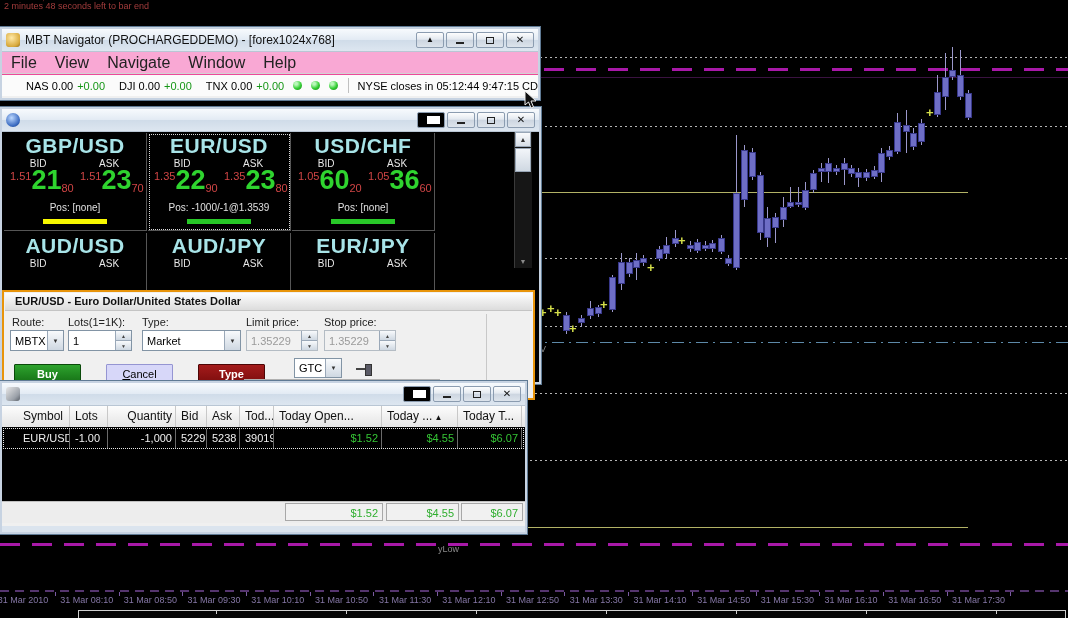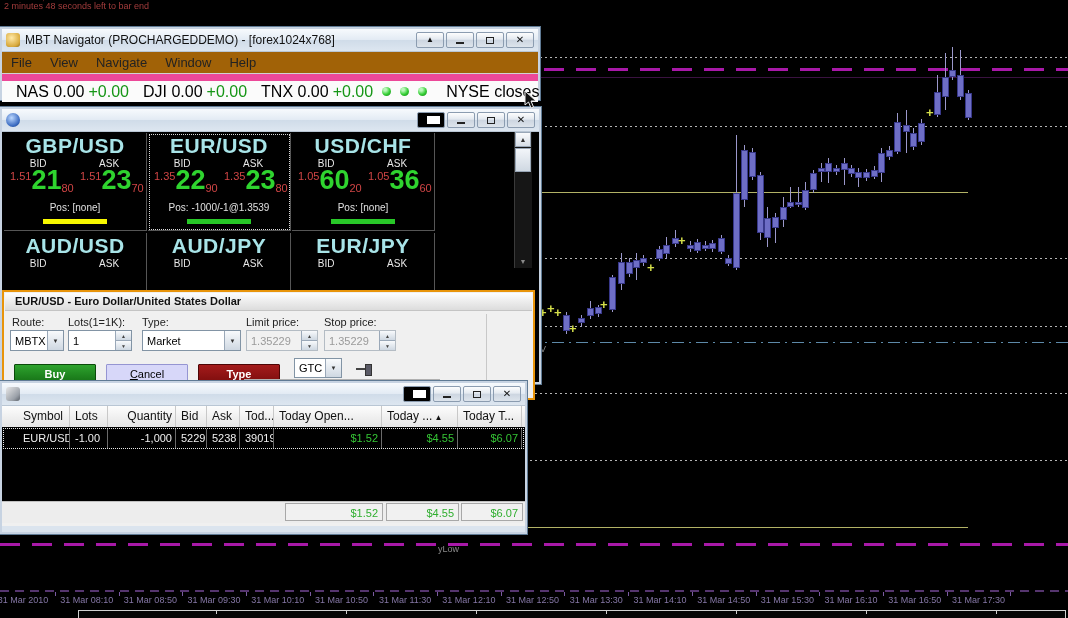--- a/index.html
+++ b/index.html
@@ -42,23 +42,23 @@
   .cap-btn.black{background:#000;}
   .cap-black-inner{width:13px;height:8px;background:#fff;margin-left:4px;}
   .glyph-min{width:8px;height:2px;background:#222;margin-top:6px;}
   .glyph-max{width:8px;height:7px;border:1px solid #222;box-sizing:border-box;}
   .glyph-up{font-size:8px;line-height:8px;color:#111;}
   .glyph-close{font-size:10px;line-height:10px;color:#111;}
   .win-icon{width:14px;height:14px;border-radius:3px;flex:0 0 auto;}
 
   
   #win-navigator{left:0;top:27px;width:536px;height:69px;z-index:10;}
-  #menubar{height:21px;background:#a16207;border-bottom:1px solid #d2d2d2;display:flex;align-items:center;font-size:13px;color:#222;}
+  #menubar{height:21px;background:#f9a8d4;border-bottom:1px solid #d2d2d2;display:flex;align-items:center;font-size:16px;color:#222;}
   .menu-item{padding:0 9px;}
-  #tickerbar{height:21px;background:#fbfbfb;border-top:7px solid #ec4899;display:flex;align-items:center;font-size:16px;color:#000;}
+  #tickerbar{height:21px;background:#fbfbfb;border-top:1px solid #ec4899;display:flex;align-items:center;font-size:11px;color:#000;}
   .tick-seg{margin-left:14px;white-space:nowrap;}
   .tick-change{color:#169616;margin-left:4px;}
   .led{width:9px;height:9px;border-radius:50%;margin-left:9px;
        background:radial-gradient(circle at 35% 30%,#b9f7b9 15%,#35cf35 55%,#157a15);}
   .tick-sep{width:1px;height:15px;background:#c0c0c0;margin-left:10px;}
   #ticker-status{margin-left:9px;white-space:nowrap;}
 
   
   #win-fxboard{left:0;top:107px;width:537px;height:273px;z-index:11;}
   #fx-client{position:absolute;left:0;top:23px;right:0;bottom:0;background:#000;}
@@ -95,21 +95,21 @@
   .ord-ctrl{position:absolute;top:38px;height:21px;box-sizing:border-box;}
   .field{display:flex;height:21px;border:1px solid #8294a5;background:#fff;box-sizing:border-box;font-size:11px;align-items:center;}
   .field .val{flex:1;padding:0 4px;white-space:nowrap;overflow:hidden;}
   .field.disabled{background:#f1f1f1;color:#9a9a9a;border-color:#b4bcc4;}
   .drop-btn{width:15px;align-self:stretch;border-left:1px solid #9aa8b8;
             background:linear-gradient(#f8fafc,#cfd8e2);display:flex;align-items:center;justify-content:center;font-size:6px;color:#333;}
   .spin-btns{width:15px;align-self:stretch;display:flex;flex-direction:column;border-left:1px solid #9aa8b8;}
   .spin-btns span{flex:1;display:flex;align-items:center;justify-content:center;font-size:5px;color:#444;
                   background:linear-gradient(#f8fafc,#cfd8e2);}
   .spin-btns span + span{border-top:1px solid #9aa8b8;}
-  .ord-btn{position:absolute;top:72px;width:82px;height:20px;display:flex;align-items:center;justify-content:center;
+  .ord-btn{position:absolute;top:72px;width:67px;height:20px;display:flex;align-items:center;justify-content:center;
            font-size:11px;font-weight:bold;border-radius:1px;box-sizing:border-box;}
   #btn-buy{left:10px;background:linear-gradient(#2ea32e,#157015);border:1px solid #0a4a0a;color:#fff;}
   #btn-cancel{left:102px;background:#d7d7f9;border:1px solid #9595d2;color:#000;font-weight:normal;}
   #btn-short{left:194px;background:linear-gradient(#a41b1b,#7c0d0d);border:1px solid #4d0505;color:#fff;}
   #gtc-combo{left:290px;top:66px;width:48px;position:absolute;}
   #ord-divider{position:absolute;left:482px;top:22px;height:78px;width:1px;background:#c8c8c8;}
   .pin-icon{position:absolute;left:352px;top:72px;width:18px;height:10px;}
   .pin-icon .pin-head{position:absolute;left:9px;top:0;width:5px;height:10px;background:#5a5a66;border:1px solid #333;}
   .pin-icon .pin-tip{position:absolute;left:0;top:4px;width:9px;height:2px;background:#444;}
   .ord-status{position:absolute;top:90px;font-size:11px;color:#333;white-space:nowrap;}

